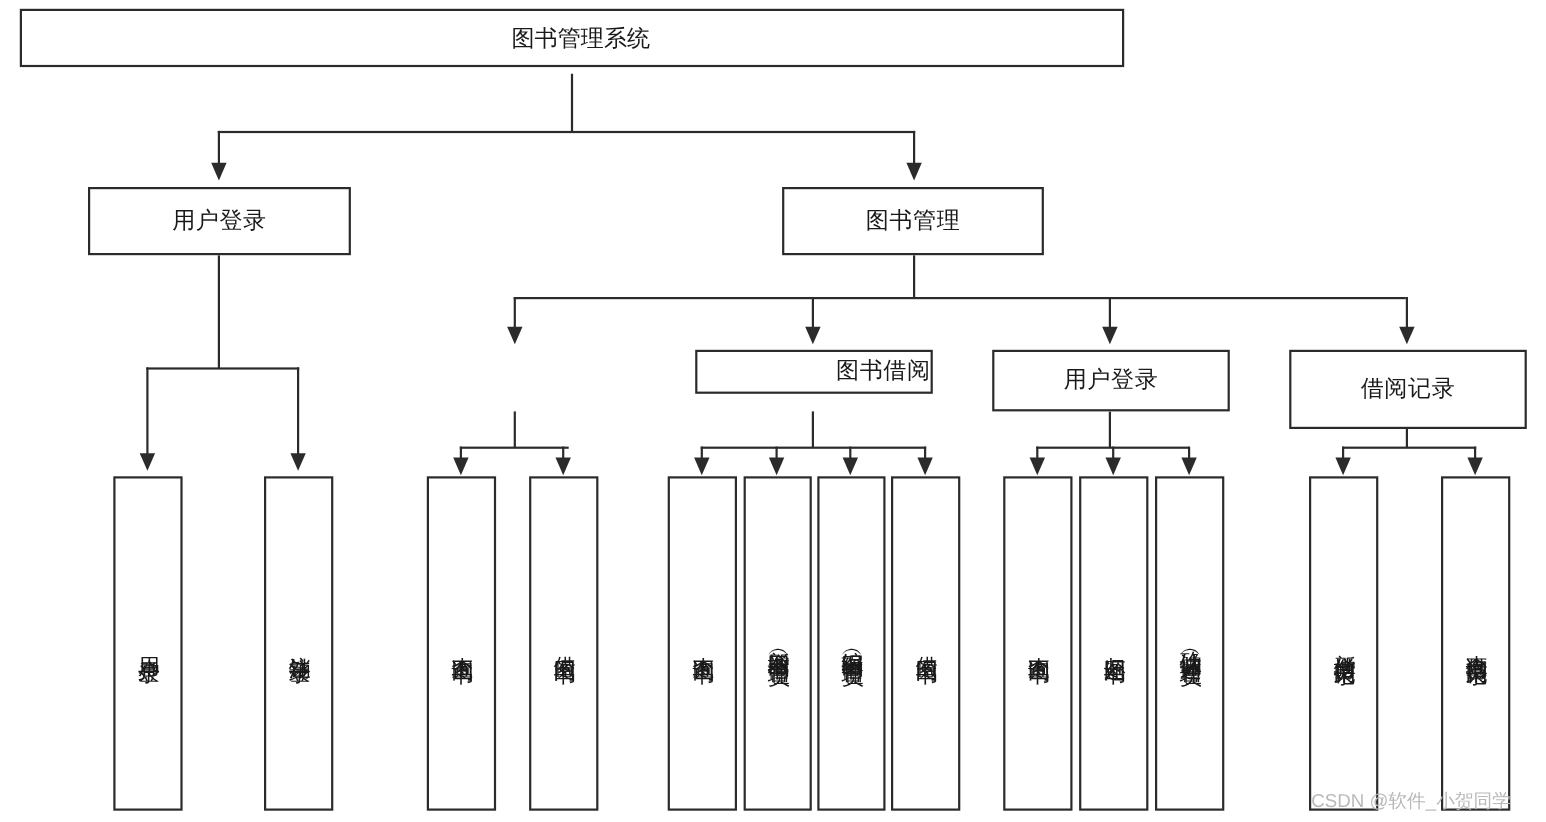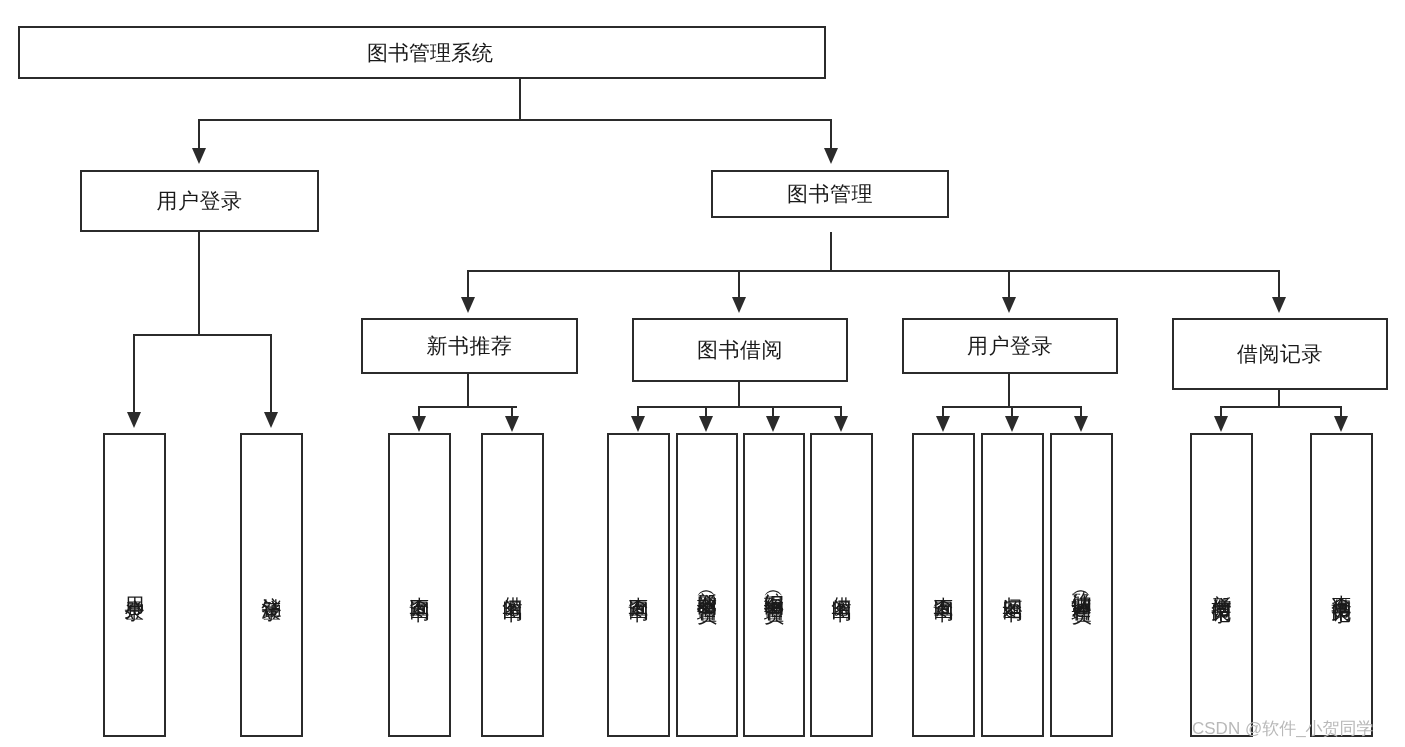--- a/index.html
+++ b/index.html
@@ -137,35 +137,32 @@
   <div class="ln v" style="left:1080px; top:406px; height:11px;"></div>
   <div class="arrow" style="left:1074px; top:416px;"></div>
 
   <div class="ln v" style="left:1278px; top:374px; height:33px;"></div>
   <div class="ln h" style="left:1220px; top:406px; width:122px;"></div>
   <div class="ln v" style="left:1220px; top:406px; height:11px;"></div>
   <div class="arrow" style="left:1214px; top:416px;"></div>
   <div class="ln v" style="left:1340px; top:406px; height:11px;"></div>
   <div class="arrow" style="left:1334px; top:416px;"></div>
 
-  <div class="node root" style="left:18px; top:26px; width:808px; height:53px;padding-left:16px;">
+  <div class="node root" style="left:18px; top:8px; width:1004px; height:53px;padding-left:16px;">
     <span>图书管理系统</span>
   </div>
 
   <div class="node h" style="left:80px; top:170px; width:239px; height:62px;">
     <span>用户登录</span>
   </div>
-  <div class="node h" style="left:711px; top:170px; width:238px; height:48px;text-align:center;">
+  <div class="node h" style="left:711px; top:170px; width:238px; height:62px;text-align:center;">
     <span>图书管理</span>
   </div>
 
-  <div class="node h" style="left:361px; top:318px; width:217px; height:56px;">
-    <span>新书推荐</span>
-  </div>
-  <div class="node h" style="left:632px; top:318px; width:216px; height:64px;">
+  <div class="node h" style="left:632px; top:318px; width:216px; height:40px;justify-content:flex-end;">
     <span>图书借阅</span>
   </div>
   <div class="node h" style="left:902px; top:318px; width:216px; height:56px;">
     <span>用户登录</span>
   </div>
   <div class="node h" style="left:1172px; top:318px; width:216px; height:72px;">
     <span>借阅记录</span>
   </div>
 
   <div class="node v" style="left:103px; top:433px; width:63px; height:304px;">

